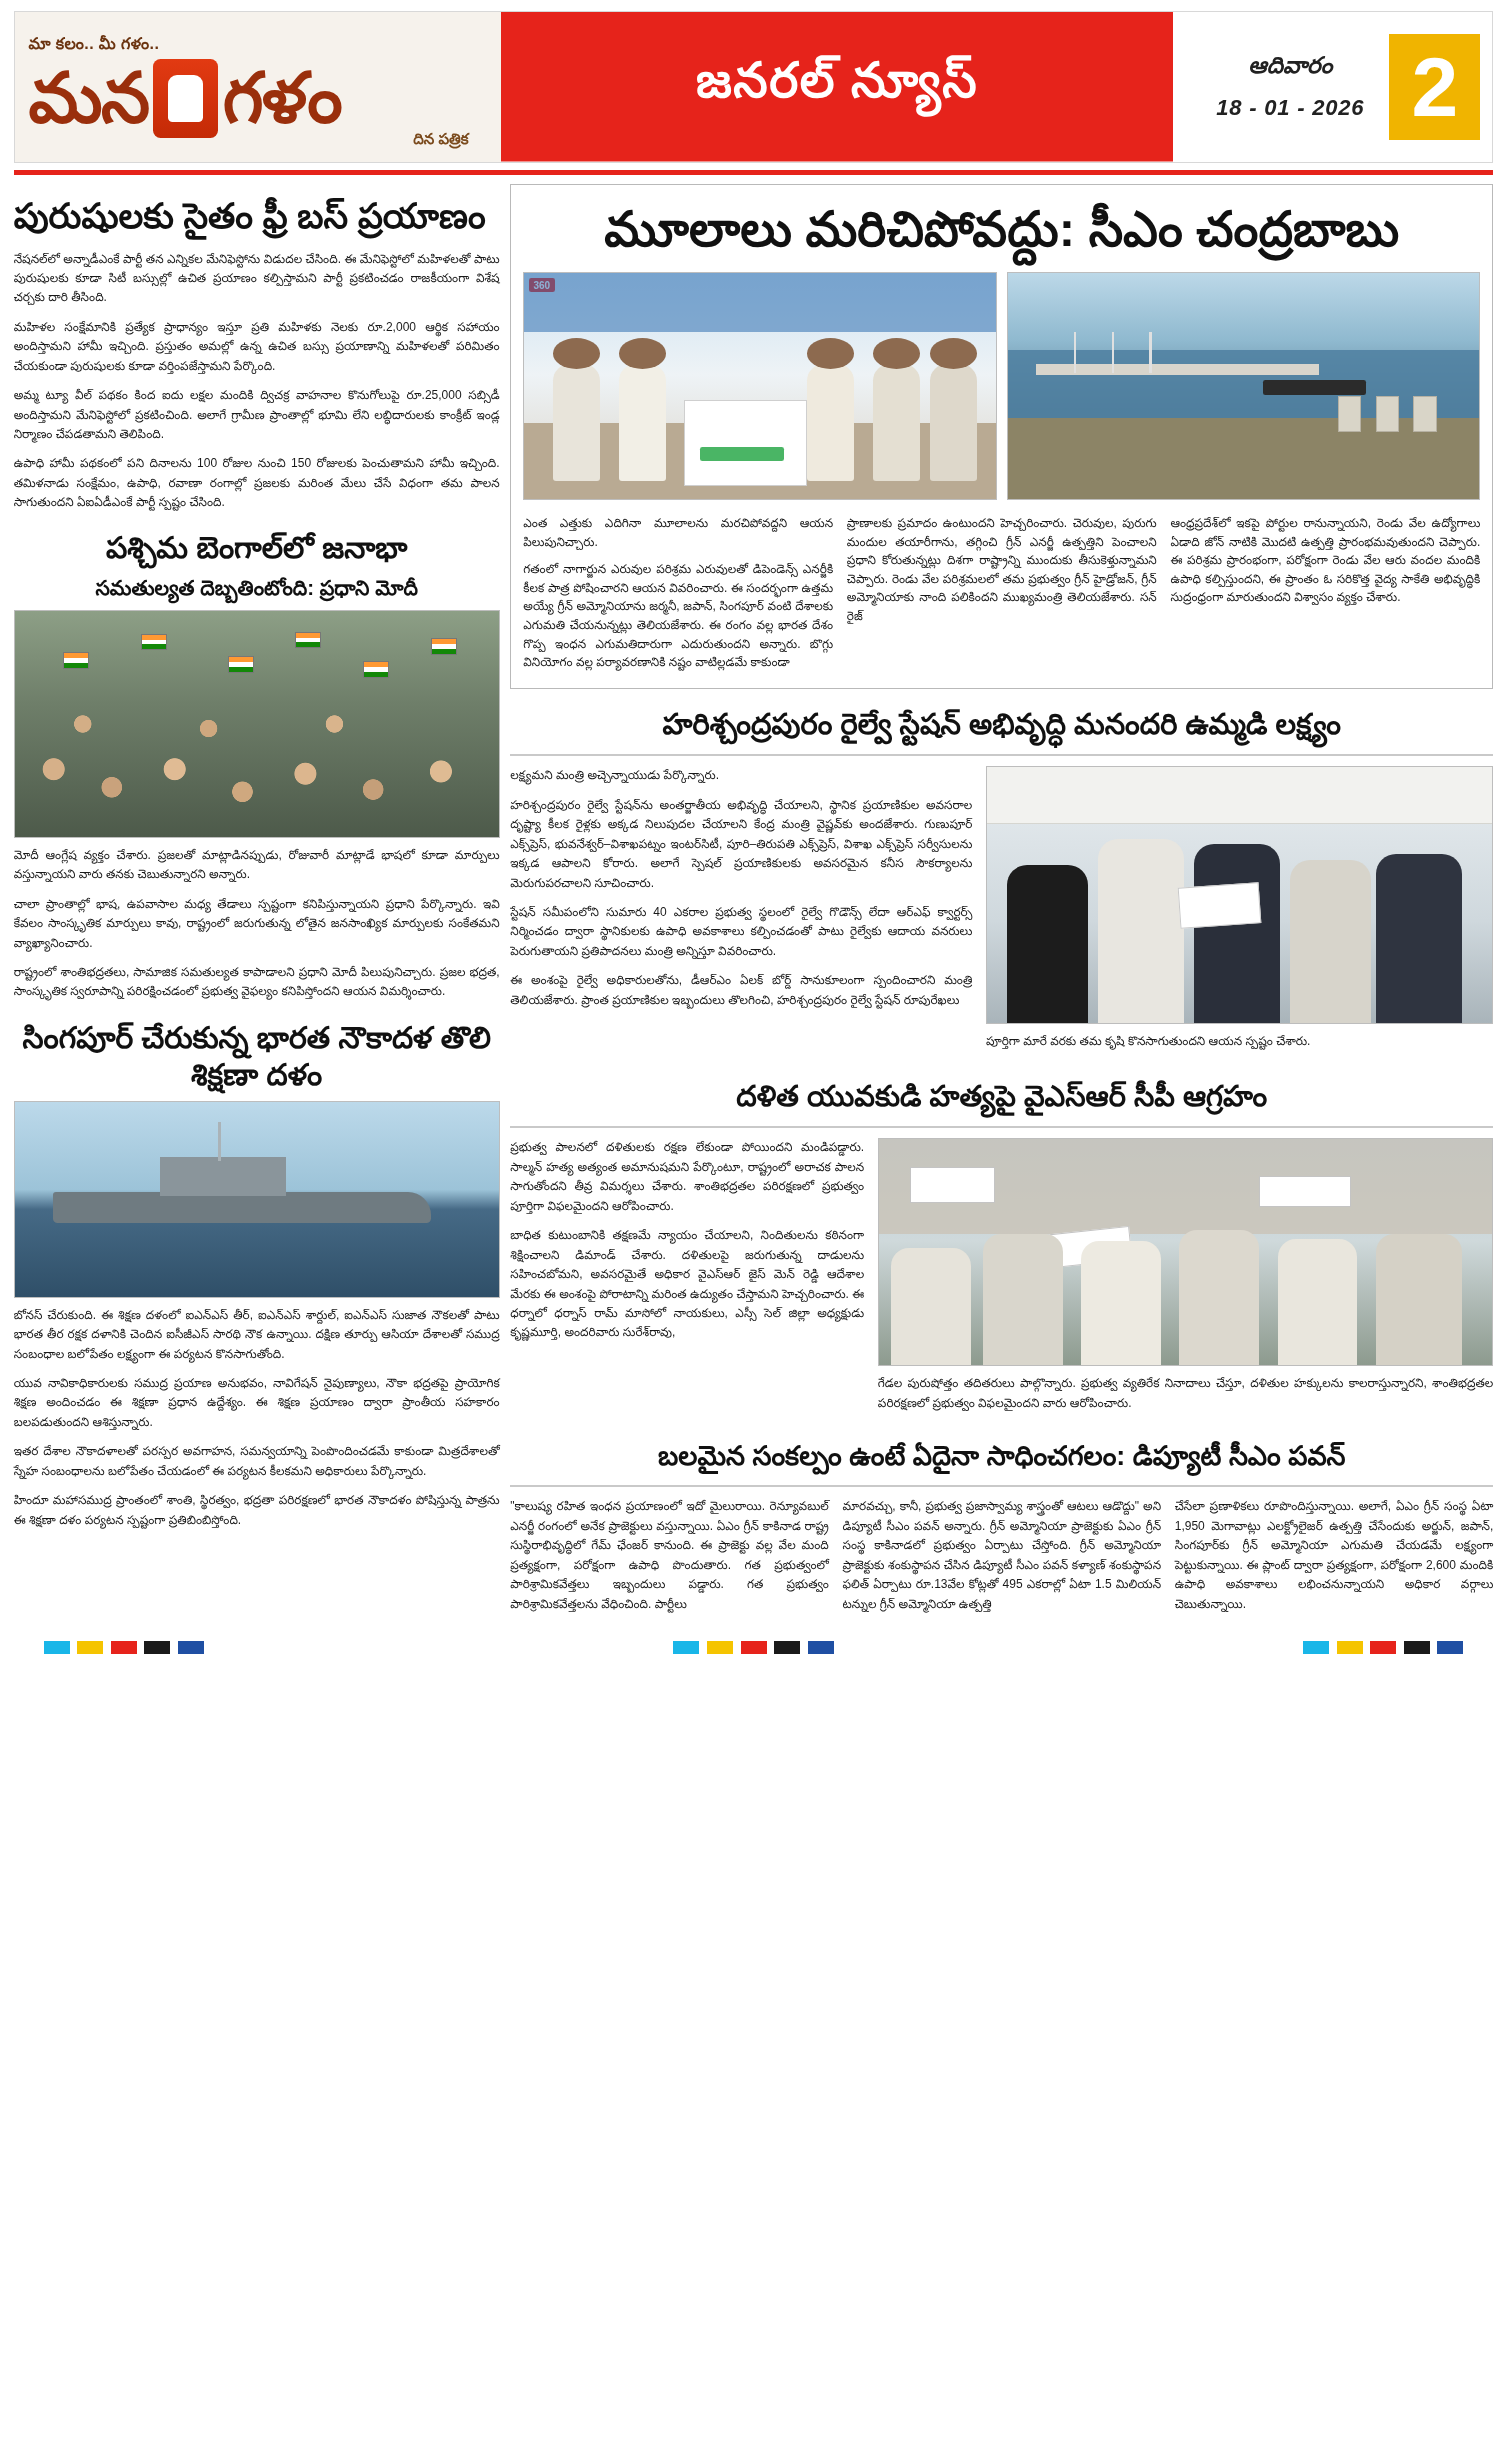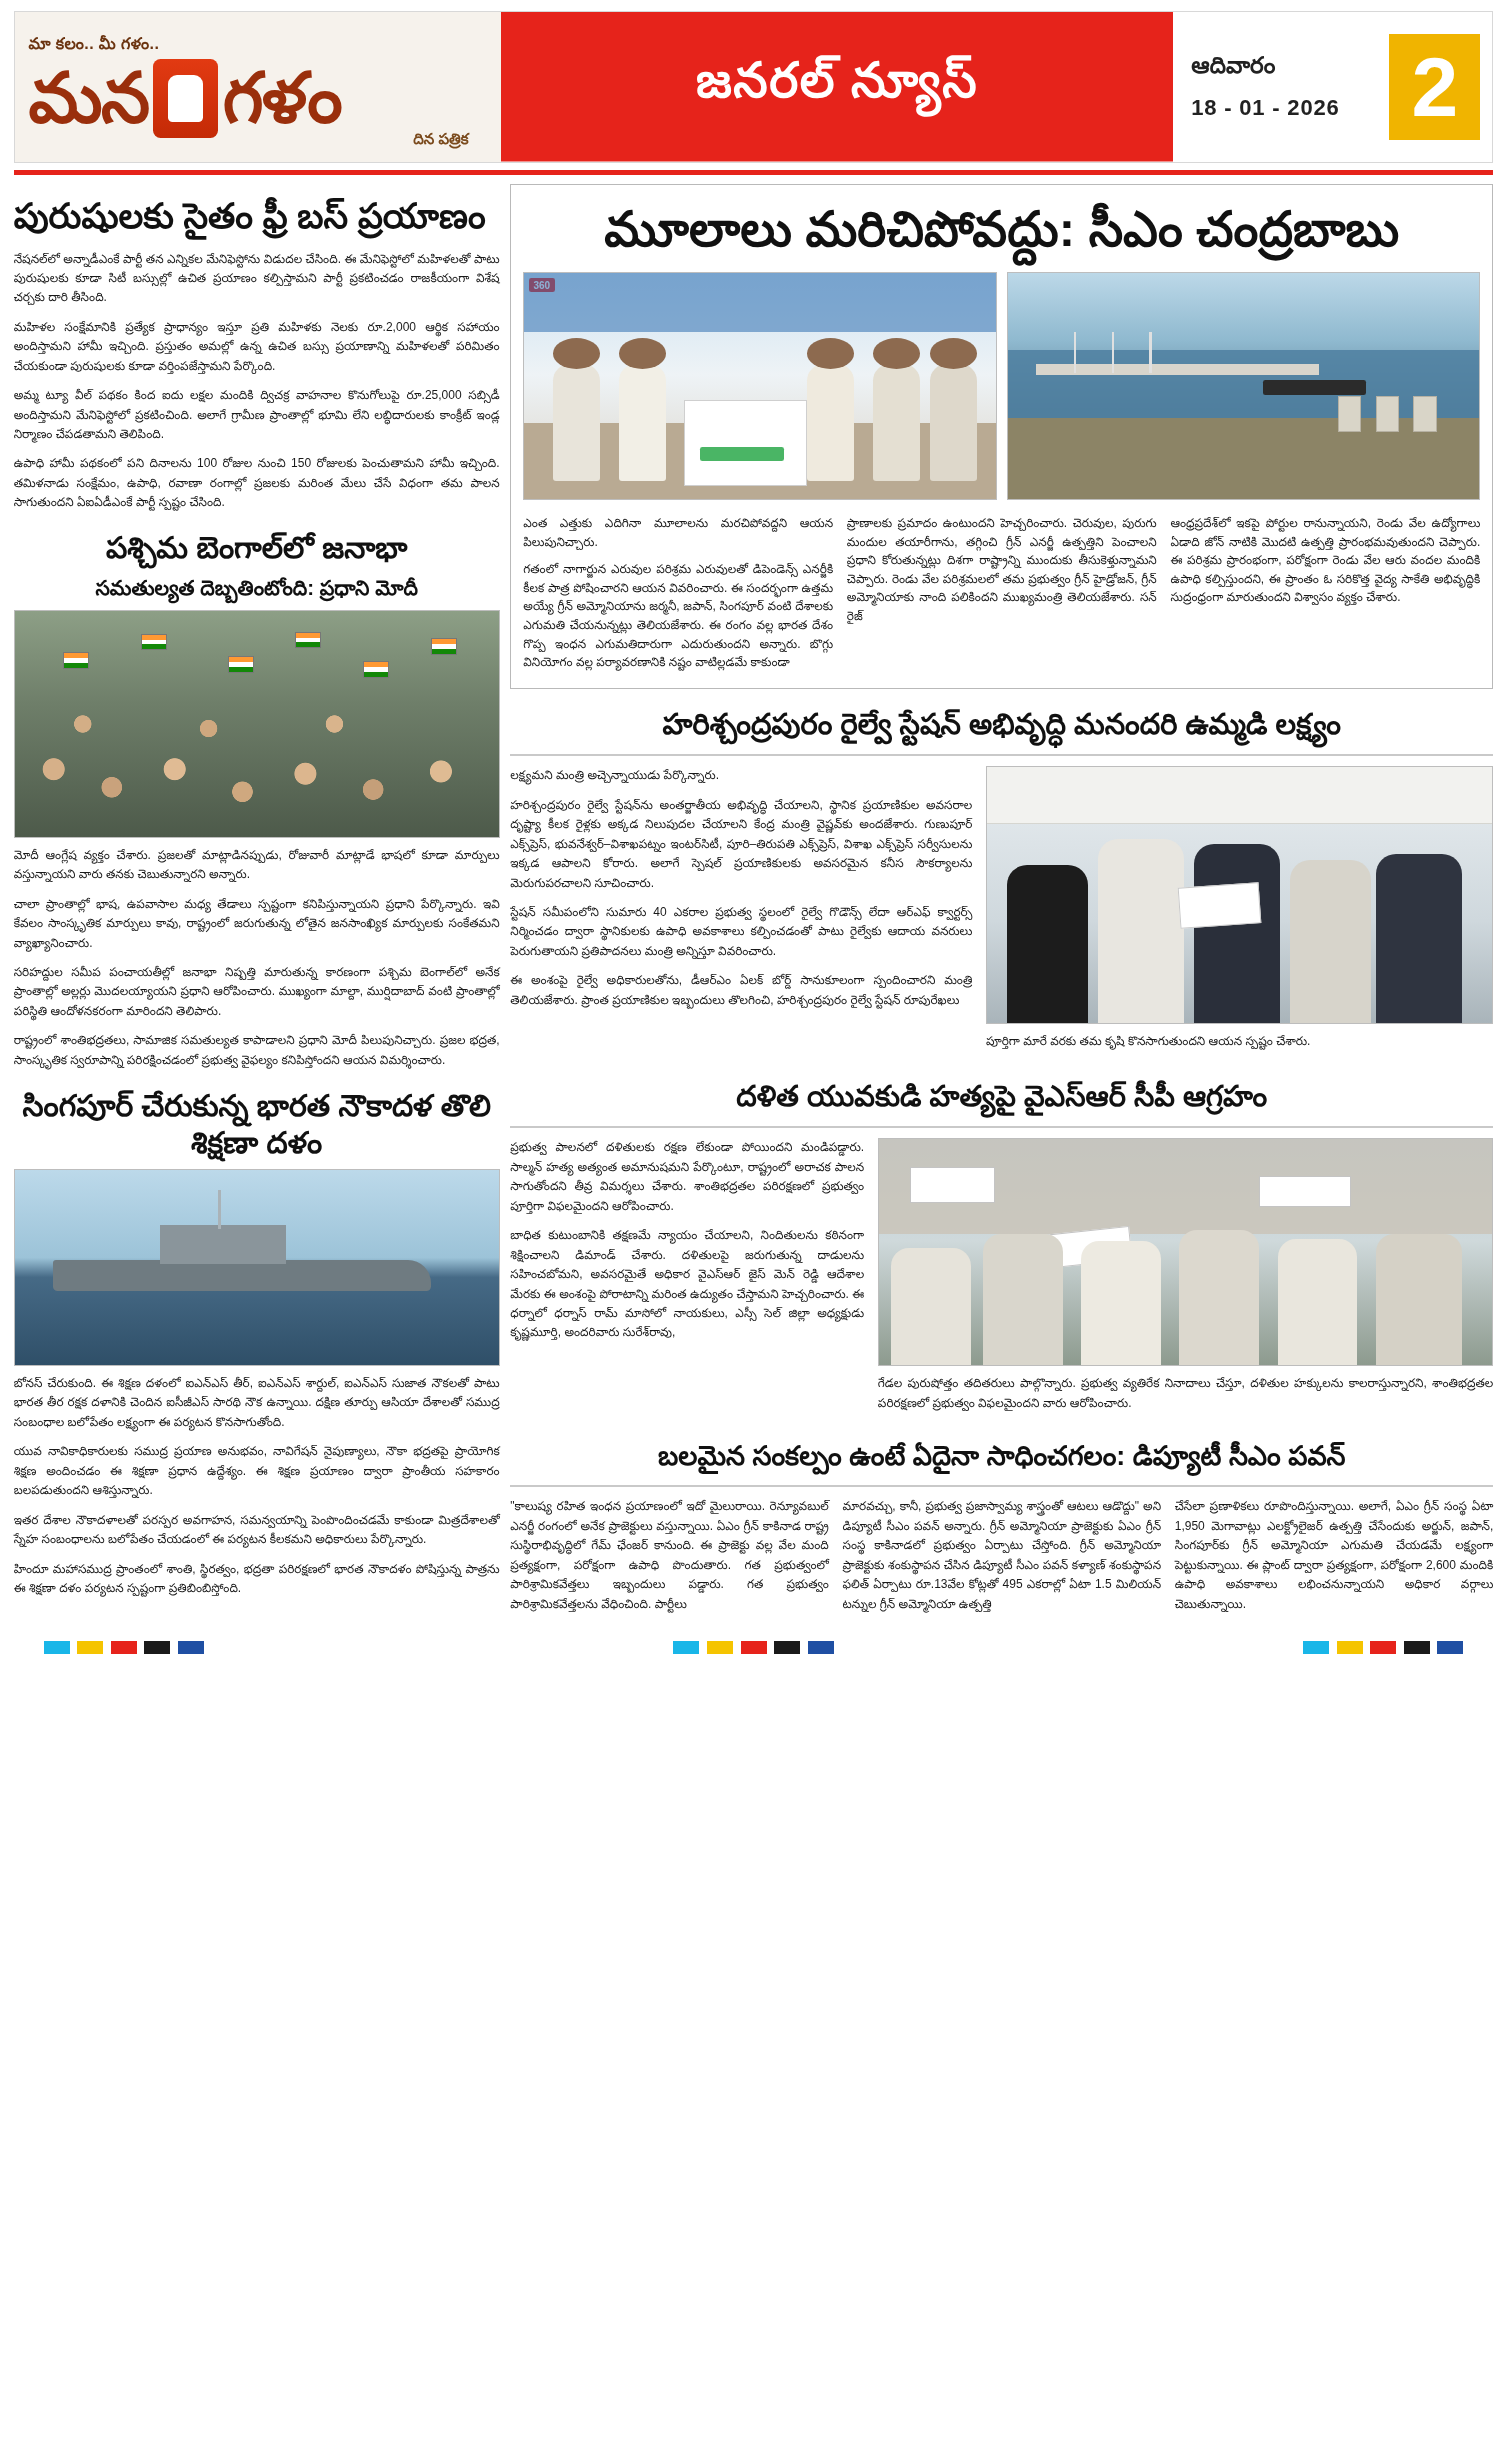--- a/index.html
+++ b/index.html
@@ -84,21 +84,21 @@
     letter-spacing: 1.5px;
   }
   .mh-right {
     width: 319px;
     display: flex;
     align-items: center;
     justify-content: space-between;
     padding: 0 12px 0 18px;
     background: #fff;
   }
-  .mh-date { text-align: left; flex:1; }
+  .mh-date { text-align: center; flex:1;font-style:italic; }
   .mh-day { font-size: 23px; font-weight: bold; color:#222; margin-bottom: 10.6px; }
   .mh-dt { font-size: 22px; font-weight: bold; color:#222; letter-spacing: 0.8px; }
   .mh-pageno {
     width: 91px; height: 106px;
     background: #f0b400;
     color: #fff;
     font-size: 84px;
     font-weight: bold;
     display:flex; align-items:center; justify-content:center;
     line-height: 1;
@@ -324,21 +324,20 @@
         <div class="flag" style="left:10%;top:18%"></div>
         <div class="flag" style="left:26%;top:10%"></div>
         <div class="flag" style="left:44%;top:20%"></div>
         <div class="flag" style="left:58%;top:9%"></div>
         <div class="flag" style="left:72%;top:22%"></div>
         <div class="flag" style="left:86%;top:12%"></div>
       </div>
 
       <p class="body" style="margin-top:7.6px">మోదీ ఆంగ్లేష వ్యక్తం చేశారు. ప్రజలతో మాట్లాడినప్పుడు, రోజువారీ మాట్లాడే భాషలో కూడా మార్పులు వస్తున్నాయని వారు తనకు చెబుతున్నారని అన్నారు.</p>
       <p class="body">చాలా ప్రాంతాల్లో భాష, ఉపవాసాల మధ్య తేడాలు స్పష్టంగా కనిపిస్తున్నాయని ప్రధాని పేర్కొన్నారు. ఇవి కేవలం సాంస్కృతిక మార్పులు కావు, రాష్ట్రంలో జరుగుతున్న లోతైన జనసాంఖ్యిక మార్పులకు సంకేతమని వ్యాఖ్యానించారు.</p>
-      <p class="body">సరిహద్దుల సమీప పంచాయతీల్లో జనాభా నిష్పత్తి మారుతున్న కారణంగా పశ్చిమ బెంగాల్‌లో అనేక ప్రాంతాల్లో అల్లర్లు మొదలయ్యాయని ప్రధాని ఆరోపించారు. ముఖ్యంగా మాల్దా, ముర్షిదాబాద్ వంటి ప్రాంతాల్లో పరిస్థితి ఆందోళనకరంగా మారిందని తెలిపారు.</p>
       <p class="body">రాష్ట్రంలో శాంతిభద్రతలు, సామాజిక సమతుల్యత కాపాడాలని ప్రధాని మోదీ పిలుపునిచ్చారు. ప్రజల భద్రత, సాంస్కృతిక స్వరూపాన్ని పరిరక్షించడంలో ప్రభుత్వ వైఫల్యం కనిపిస్తోందని ఆయన విమర్శించారు.</p>
 
       <h2 class="sec" style="text-align:center">సింగపూర్ చేరుకున్న భారత నౌకాదళ తొలి శిక్షణా దళం</h2>
 
       <div class="photo ph-ship">
         <div class="hull"></div>
         <div class="sup"></div>
         <div class="mast"></div>
       </div>
 

